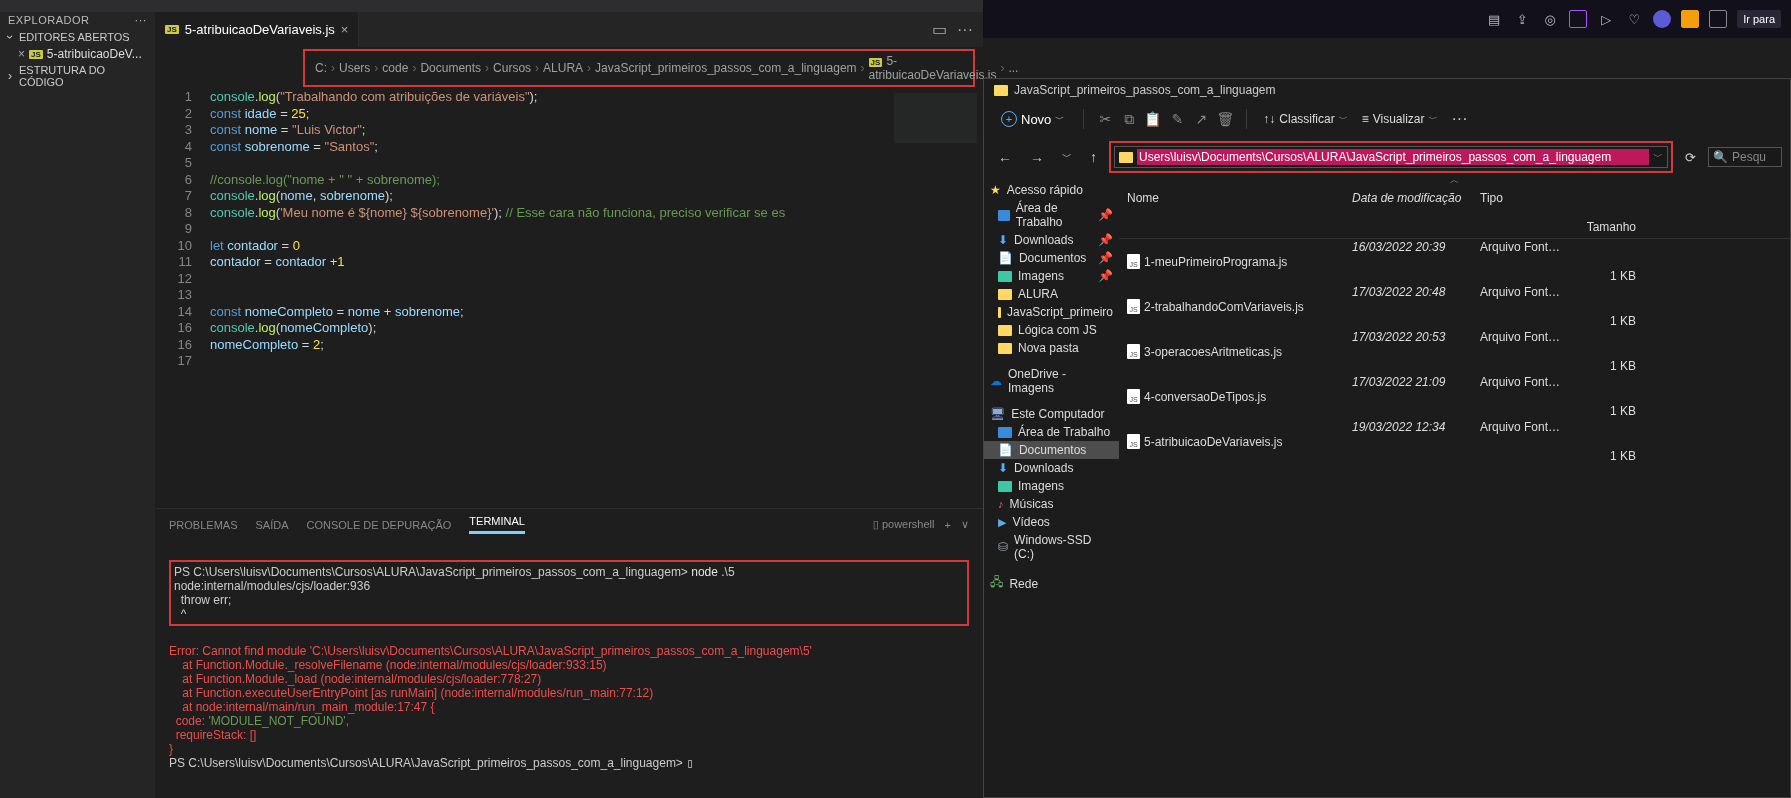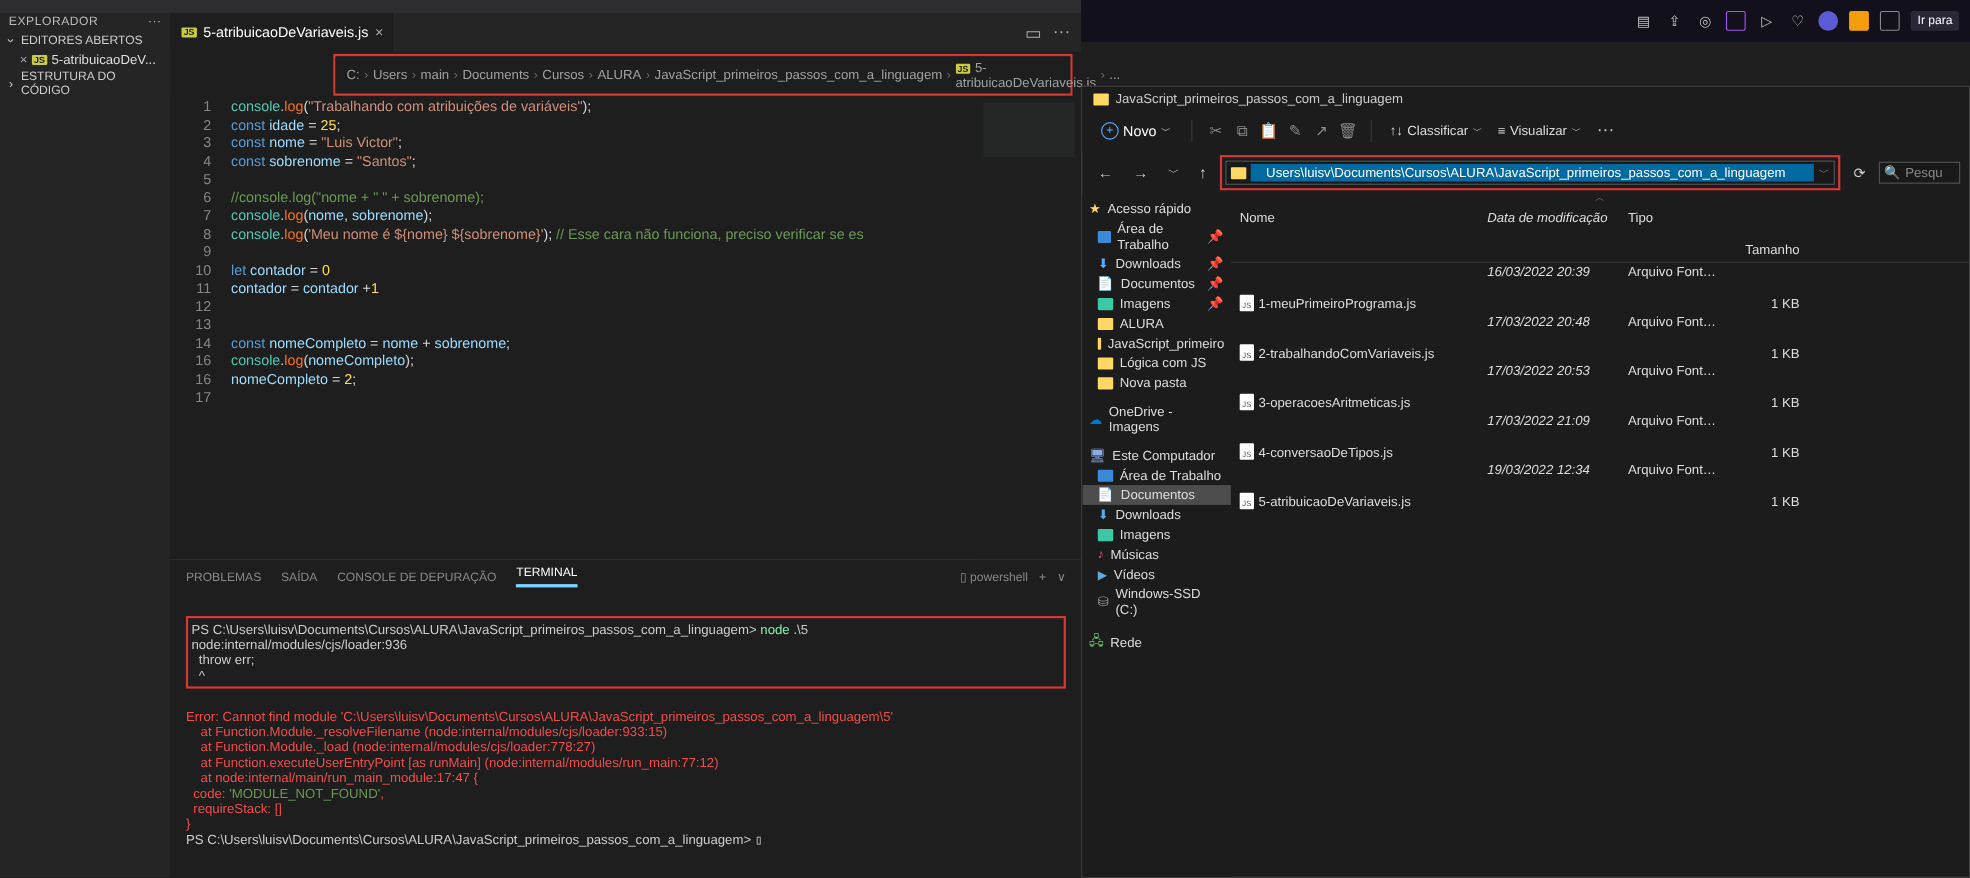--- a/index.html
+++ b/index.html
@@ -29,31 +29,31 @@
 
 .code-area { flex: 1; display: flex; font-family: Consolas, monospace; font-size: 13px; line-height: 16.5px; background: #1e1e1e; position: relative; }
 .gutter { width: 55px; text-align: right; color: #858585; padding-right: 18px; padding-top: 0; }
 .code { flex: 1; white-space: pre; color: #d4d4d4; }
 .minimap { width: 95px; background: #1e1e1e; opacity: 0.6; }
 .minimap-inner {height:50px; margin:4px 6px; background: #2a2d2e; }
 .kw { color: #569cd6; }
 .var { color: #9cdcfe; }
 .str { color: #ce9178; }
 .num { color: #fde047; }
-.fn { color: #f97316; }
+.fn { color: #bef264; }
 .obj { color: #4ec9b0;}
 .cmt { color: #6a9955; }
 
 .panel { height: 290px; border-top: 1px solid #2d2d30; background: #1e1e1e; display: flex; flex-direction: column; }
 .panel-tabs { display: flex; gap: 18px; padding: 6px 14px; font-size: 11px; color: #888; align-items: center; }
 .panel-tabs .active { color: #fff; border-bottom: 3px solid #7dd3fc; padding-bottom: 4px;}
 .panel-tabs-right { margin-left: auto; display: flex; gap: 10px; align-items: center; }
 .terminal { flex: 1; font-family: Consolas, monospace; font-size: 12px; color: #ccc; padding: 6px 14px; white-space: pre-wrap; overflow: hidden;}
 .term-block-1 { border: 2px solid #d43838; padding: 3px; margin-bottom: 4px;}
-.term-yellow { color: #86efac; }
+.term-yellow { color: #e5e5e5; }
 .term-red { color: #f14c4c; }
 
 
 .browser-top { width: 808px; position: absolute; left: 983px; top: 0; height: 38px; background: #12101b; display: flex; align-items: center; justify-content: flex-end; gap: 10px; padding: 0 10px;}
 .browser-top .tbicon { width: 18px; height: 18px; color: #bbb; font-size: 13px; display: flex; align-items: center; justify-content: center; }
 .irpara { background: #2a2736; color: #fff; font-size: 11px; padding: 3px 6px; border-radius: 2px;}
 
 
 .explorer { position: absolute; left: 983px; top: 78px; width: 808px; height: 720px; background: #1c1c1c; border: 1px solid #444; display: flex; flex-direction: column; }
 .explorer-title { display: flex; align-items: center; gap: 6px; padding: 4px 10px; background: #1c1c1c; font-size: 12px; }
@@ -63,21 +63,21 @@
 .new-btn .plus-circle { width: 16px; height: 16px; border: 1.5px solid #54aeff; border-radius: 50%; display: flex; align-items: center; justify-content: center; color: #54aeff; font-size: 11px;}
 .tbaricon { width: 18px; height: 18px; color: #888; display: flex; align-items: center; justify-content: center; font-size: 14px;}
 .toolbar-sep { width: 1px; height: 20px; background: #3a3a3a; margin: 0 6px;}
 .sort-view { display: flex; align-items: center; gap: 4px; font-size: 12px; color: #ddd; padding: 2px 4px; }
 .dots { margin-left: 4px; color: #ccc;}
 
 .addr-row { display: flex; align-items: center; gap: 6px; padding: 4px 8px; }
 .navarrow { color: #ccc; font-size: 14px; padding: 2px 6px; }
 .addrbox-wrap { flex: 1; border: 2px solid #d43838; padding: 3px; display: flex; align-items: center;}
 .addrbox { flex: 1; background: #191919; border: 1px solid #555; padding: 2px 4px; display: flex; align-items: center; gap: 4px;}
-.addrbox input { flex: 1; background: #0369a1; color: #fff; border: none; font-size: 12px; padding: 1px 14px; outline: none;}
+.addrbox input { flex: 1; background: #be185d; color: #fff; border: none; font-size: 12px; padding: 1px 2px; outline: none;}
 .refresh { color: #ccc; font-size: 13px; padding: 0 6px;}
 .searchbox { width: 74px; background: #191919; border: 1px solid #555; padding: 2px 4px; display: flex; align-items: center; gap: 4px; font-size: 12px; color: #888; overflow: hidden;}
 
 .explorer-body { flex: 1; display: flex; }
 .navpane { width: 135px; background: #1c1c1c; padding: 4px 0; font-size: 12px; overflow: hidden;}
 .navitem { display: flex; align-items: center; gap: 6px; padding: 2px 6px 2px 14px; color: #ddd; }
 .navitem.sel { background: #4d4d4d; }
 .navitem.section { padding-left: 6px; }
 .nav-star { color: #ffd864; }
 .nav-folder { width: 14px; height: 11px; background: #ffd864; border-radius: 1px;}
@@ -93,21 +93,21 @@
 .filepane { flex: 1; display: flex; flex-direction: column; }
 .file-headers { display: flex; font-size: 12px; color: #ddd; border-bottom: 1px solid #333; padding: 2px 0;}
 .file-headers > div { padding: 2px 8px;}
 .col-name { width: 225px; }
 .col-date { width: 128px; font-style: italic; }
 .col-type { width: 102px; }
 .col-size { width: 70px; text-align: right; margin-top: 29px;}
 .sort-ind { display:flex; justify-content:center; margin-top:-3px; font-size:9px; color:#999;}
 .filerow { display: flex; font-size: 12px; color: #ddd; padding: 0;}
 .filerow > div { padding: 1px 8px; overflow: hidden; white-space: nowrap; text-overflow: ellipsis;}
-.jsfile { display: flex; align-items: flex-end; gap: 4px;}
+.jsfile { display: flex; align-items: center; gap: 4px;}
 .jsfile-icon { width: 13px; height: 15px; background: #fff; border-radius: 1px; font-size: 7px; color: #555; display: flex; align-items: flex-end; justify-content: center; padding-bottom: 1px;}
 
 .sq-icon { display:inline-flex; width:16px; height:16px; border:1px solid #888; border-radius:2px;}
 .sq-purple { border-color:#a855f7;}
 .sq-orange { background:#f59e0b; border-color:#f59e0b;}
 .circle-i { width:16px;height:16px;border-radius:50%;background:#5b5bd6; display:inline-block;}
 </style>
 </head>
 <body>
 
@@ -146,21 +146,21 @@
           <span>···</span>
         </div>
       </div>
 
       <div class="breadcrumb-wrap">
         <div class="breadcrumb" id="breadcrumb">
             <span>C:</span>
             <span class="sep">›</span>
             <span>Users</span>
             <span class="sep">›</span>
-            <span>main</span>
+            <span>code</span>
             <span class="sep">›</span>
             <span>Documents</span>
             <span class="sep">›</span>
             <span>Cursos</span>
             <span class="sep">›</span>
             <span>ALURA</span>
             <span class="sep">›</span>
             <span>JavaScript_primeiros_passos_com_a_linguagem</span>
             <span class="sep">›</span>
             <span><span class="js-icon" style="margin-right: 4px;">JS</span>5-atribuicaoDeVariaveis.js</span>

